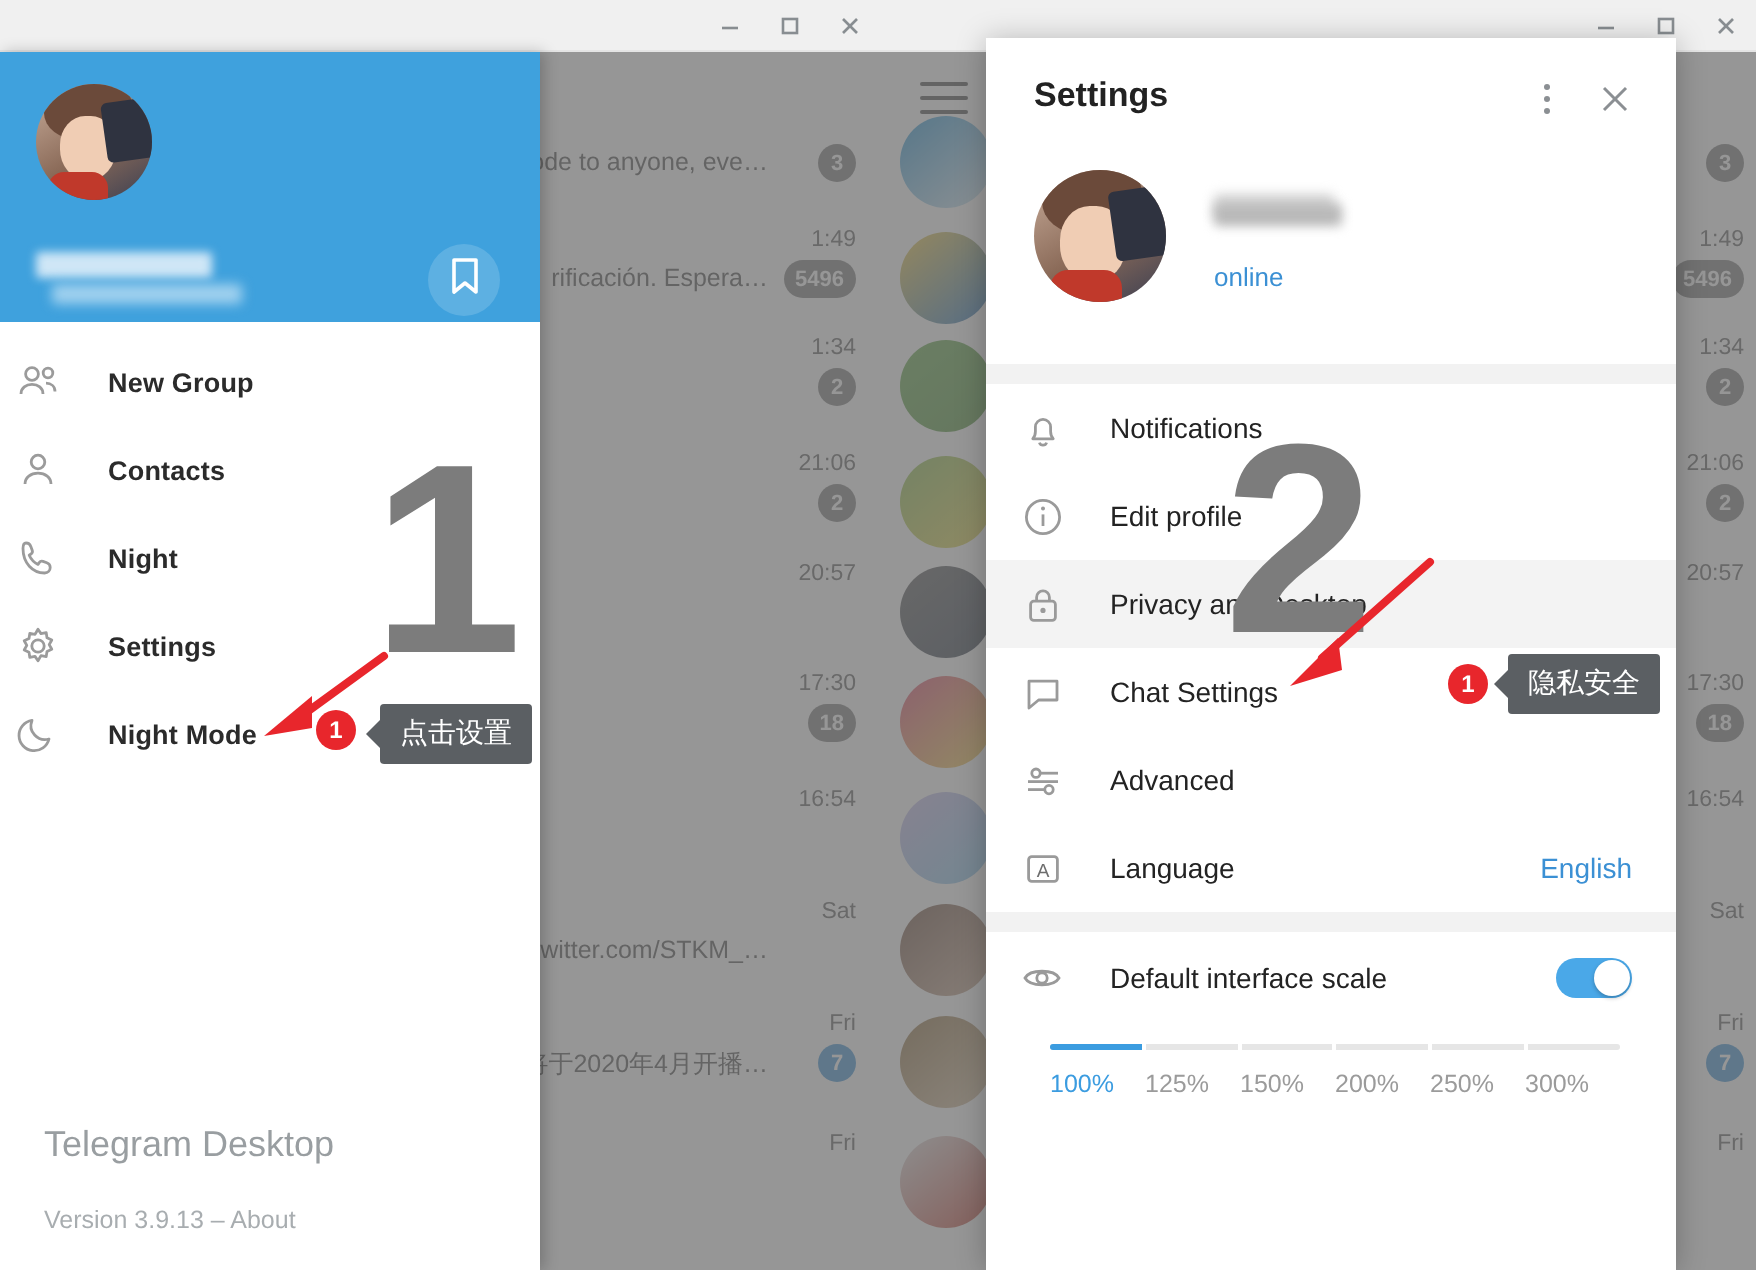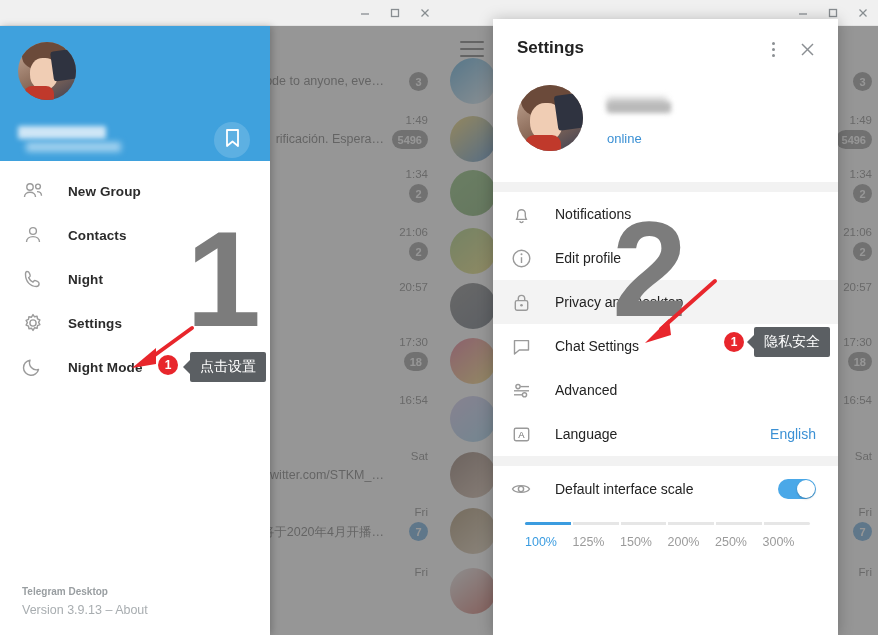--- a/index.html
+++ b/index.html
@@ -104,21 +104,21 @@
     position: absolute; right: 20px; top: 96px;
     width: 36px; height: 36px; border-radius: 50%;
     background: rgba(255,255,255,0.16);
     display: flex; align-items: center; justify-content: center;
   }
 
   .menu-list { padding-top: 8px; }
   .menu-item {
     position: relative; height: 44px;
     display: flex; align-items: center;
-    padding-left: 22px;
+    padding-left: 8px;
   }
   .menu-icon {
     width: 30px; display: flex; align-items: center; justify-content: flex-start;
     color: #9b9b9b;
   }
   .menu-label {
     font-size: 13.5px; font-weight: bold; color: #2b2b2b;
     margin-left: 16px; letter-spacing: 0.1px;
   }
   .night-toggle {
@@ -126,21 +126,21 @@
     width: 38px; height: 19px; border-radius: 10px; background: #bfbfbf;
   }
   .night-toggle .knob {
     position: absolute; left: 1px; top: 1px;
     width: 17px; height: 17px; border-radius: 50%;
     background: #ffffff; box-shadow: 0 1px 2px rgba(0,0,0,0.3);
   }
   .sidebar-footer {
     position: absolute; left: 22px; bottom: 18px;
   }
-  .footer-title { font-size: 10px; color: #999ea1; font-weight: bold; margin-bottom: 6px; }
+  .footer-title { font-size: 18px; color: #999ea1; font-weight: normal; margin-bottom: 20px; }
   .footer-version { font-size: 12.5px; color: #a8adb0; }
 
   
   .watermark {
     position: absolute; color: #7c7c7c; font-weight: bold;
     font-family: "Liberation Sans", sans-serif;
     line-height: 1; user-select: none; pointer-events: none;
   }
   .wm-1 { left: 186px; top: 212px; font-size: 135px; z-index: 7; }
 

